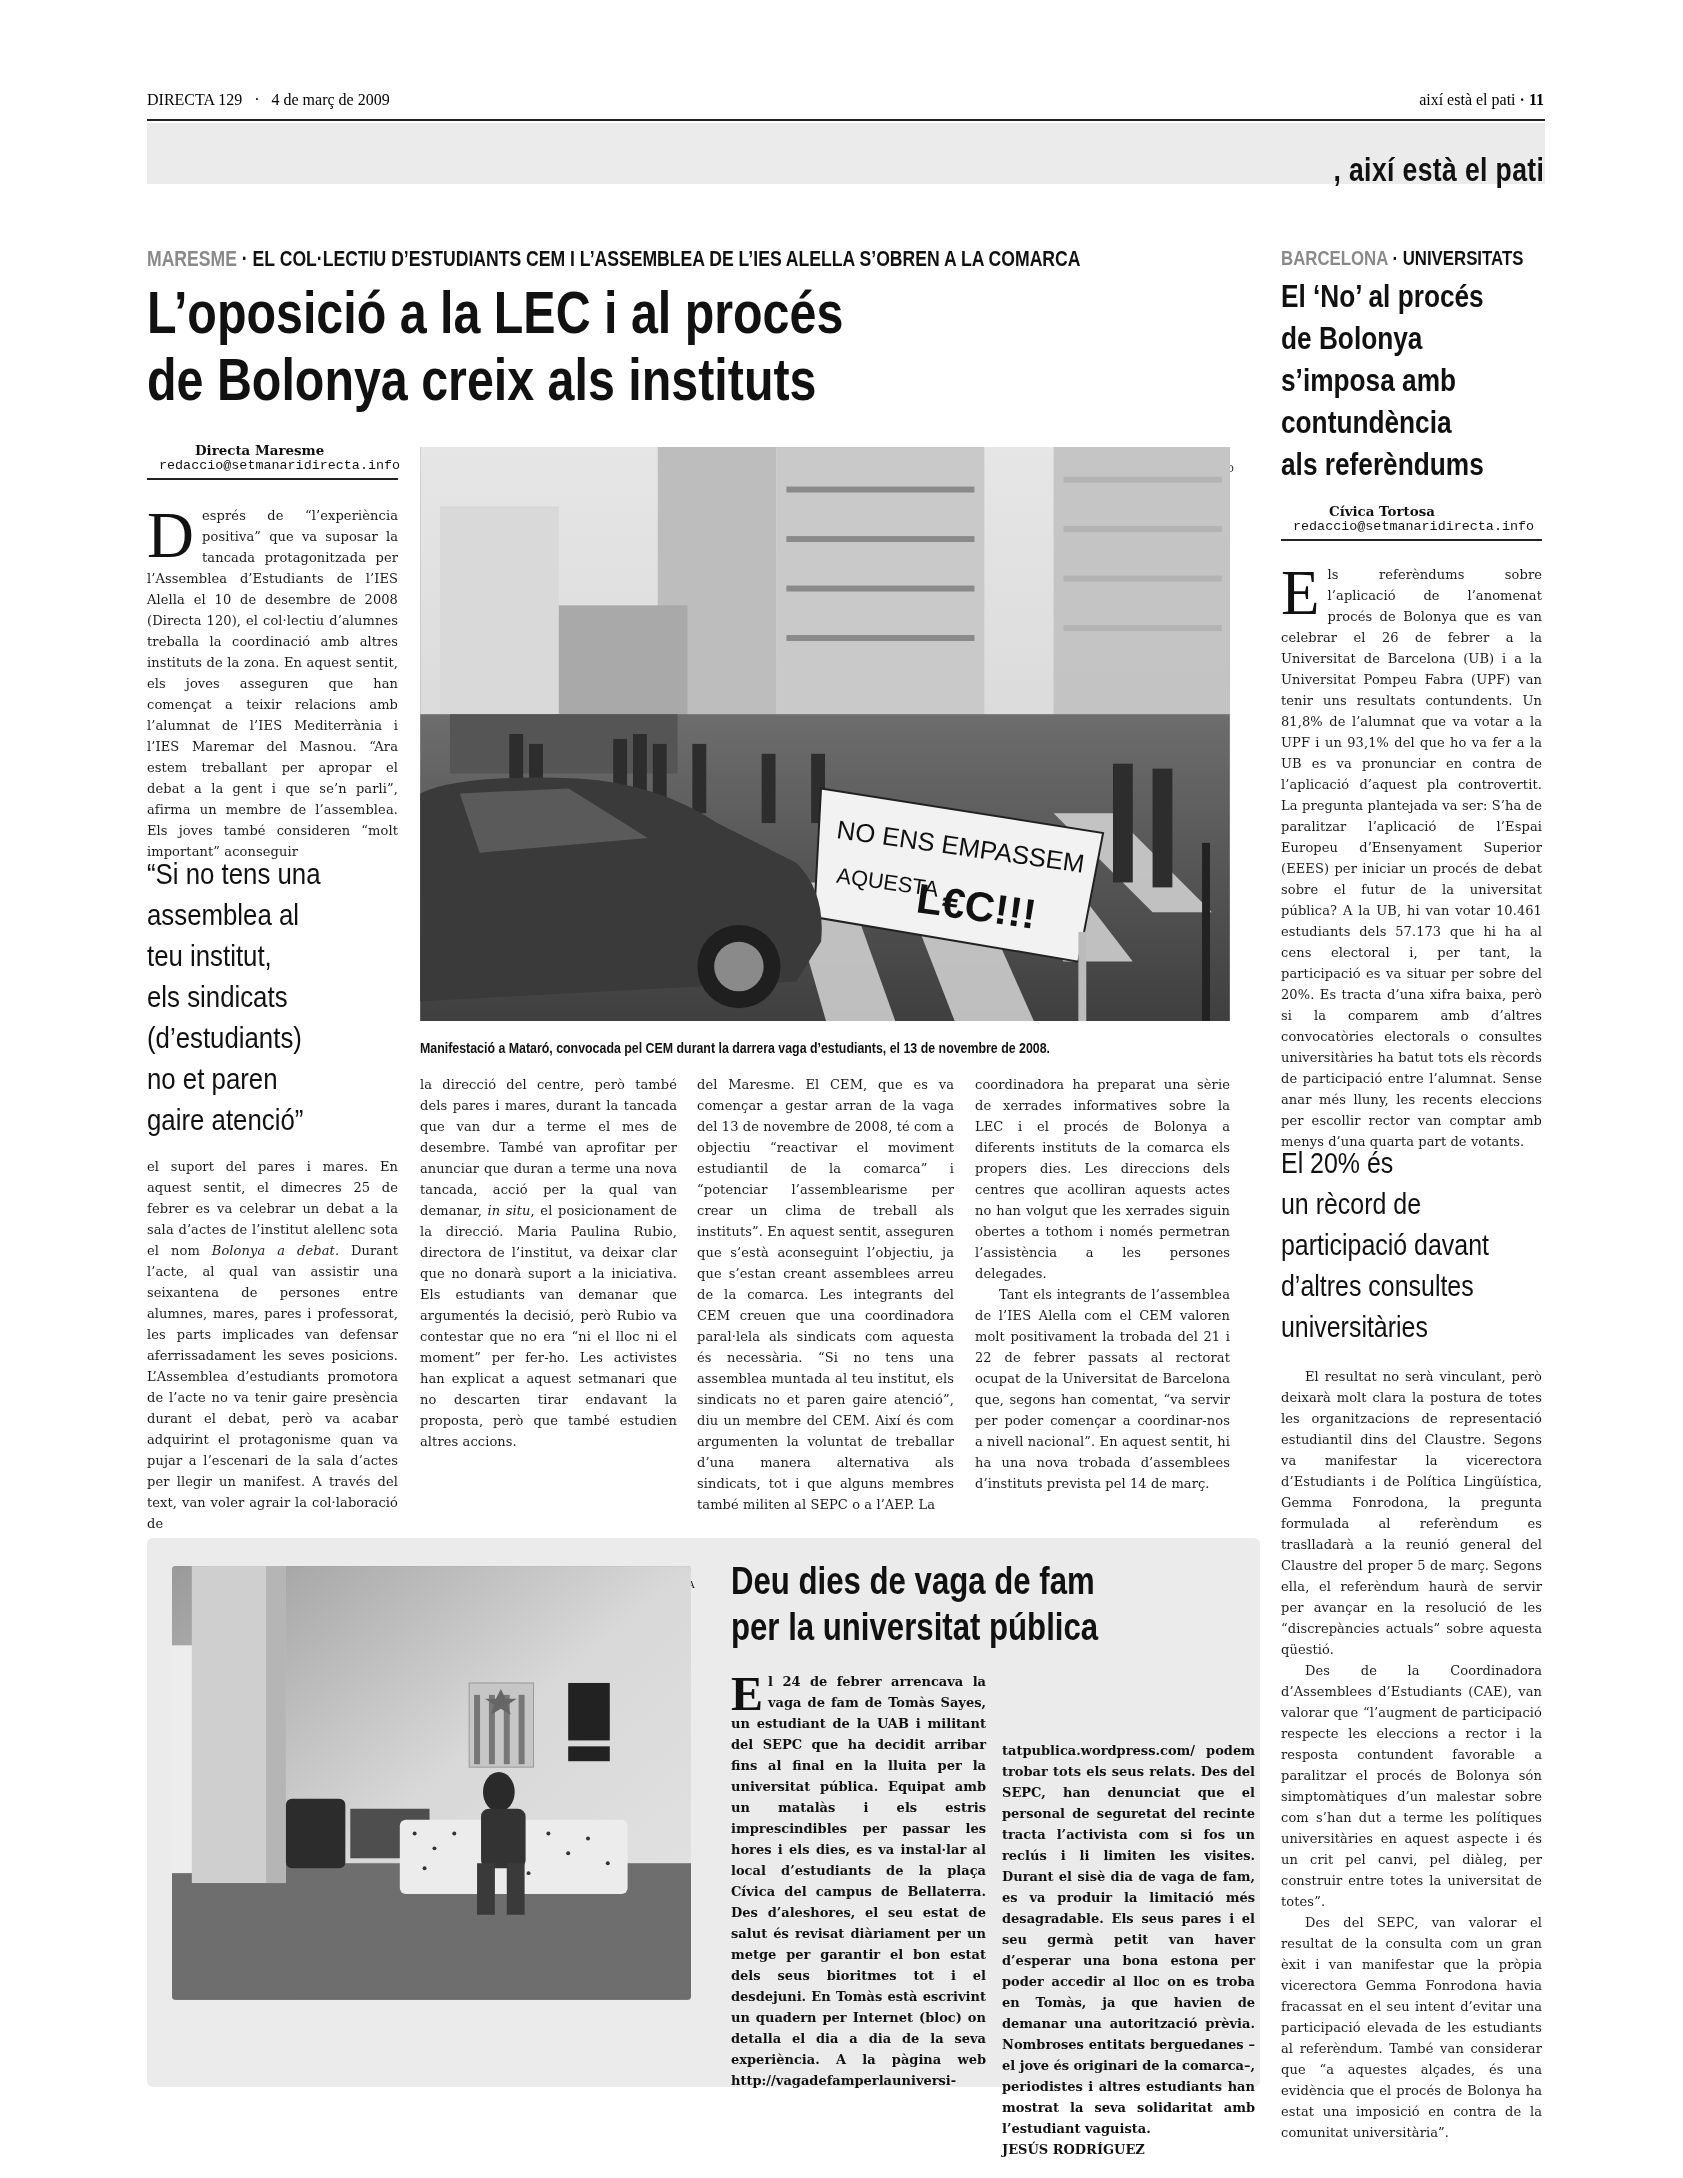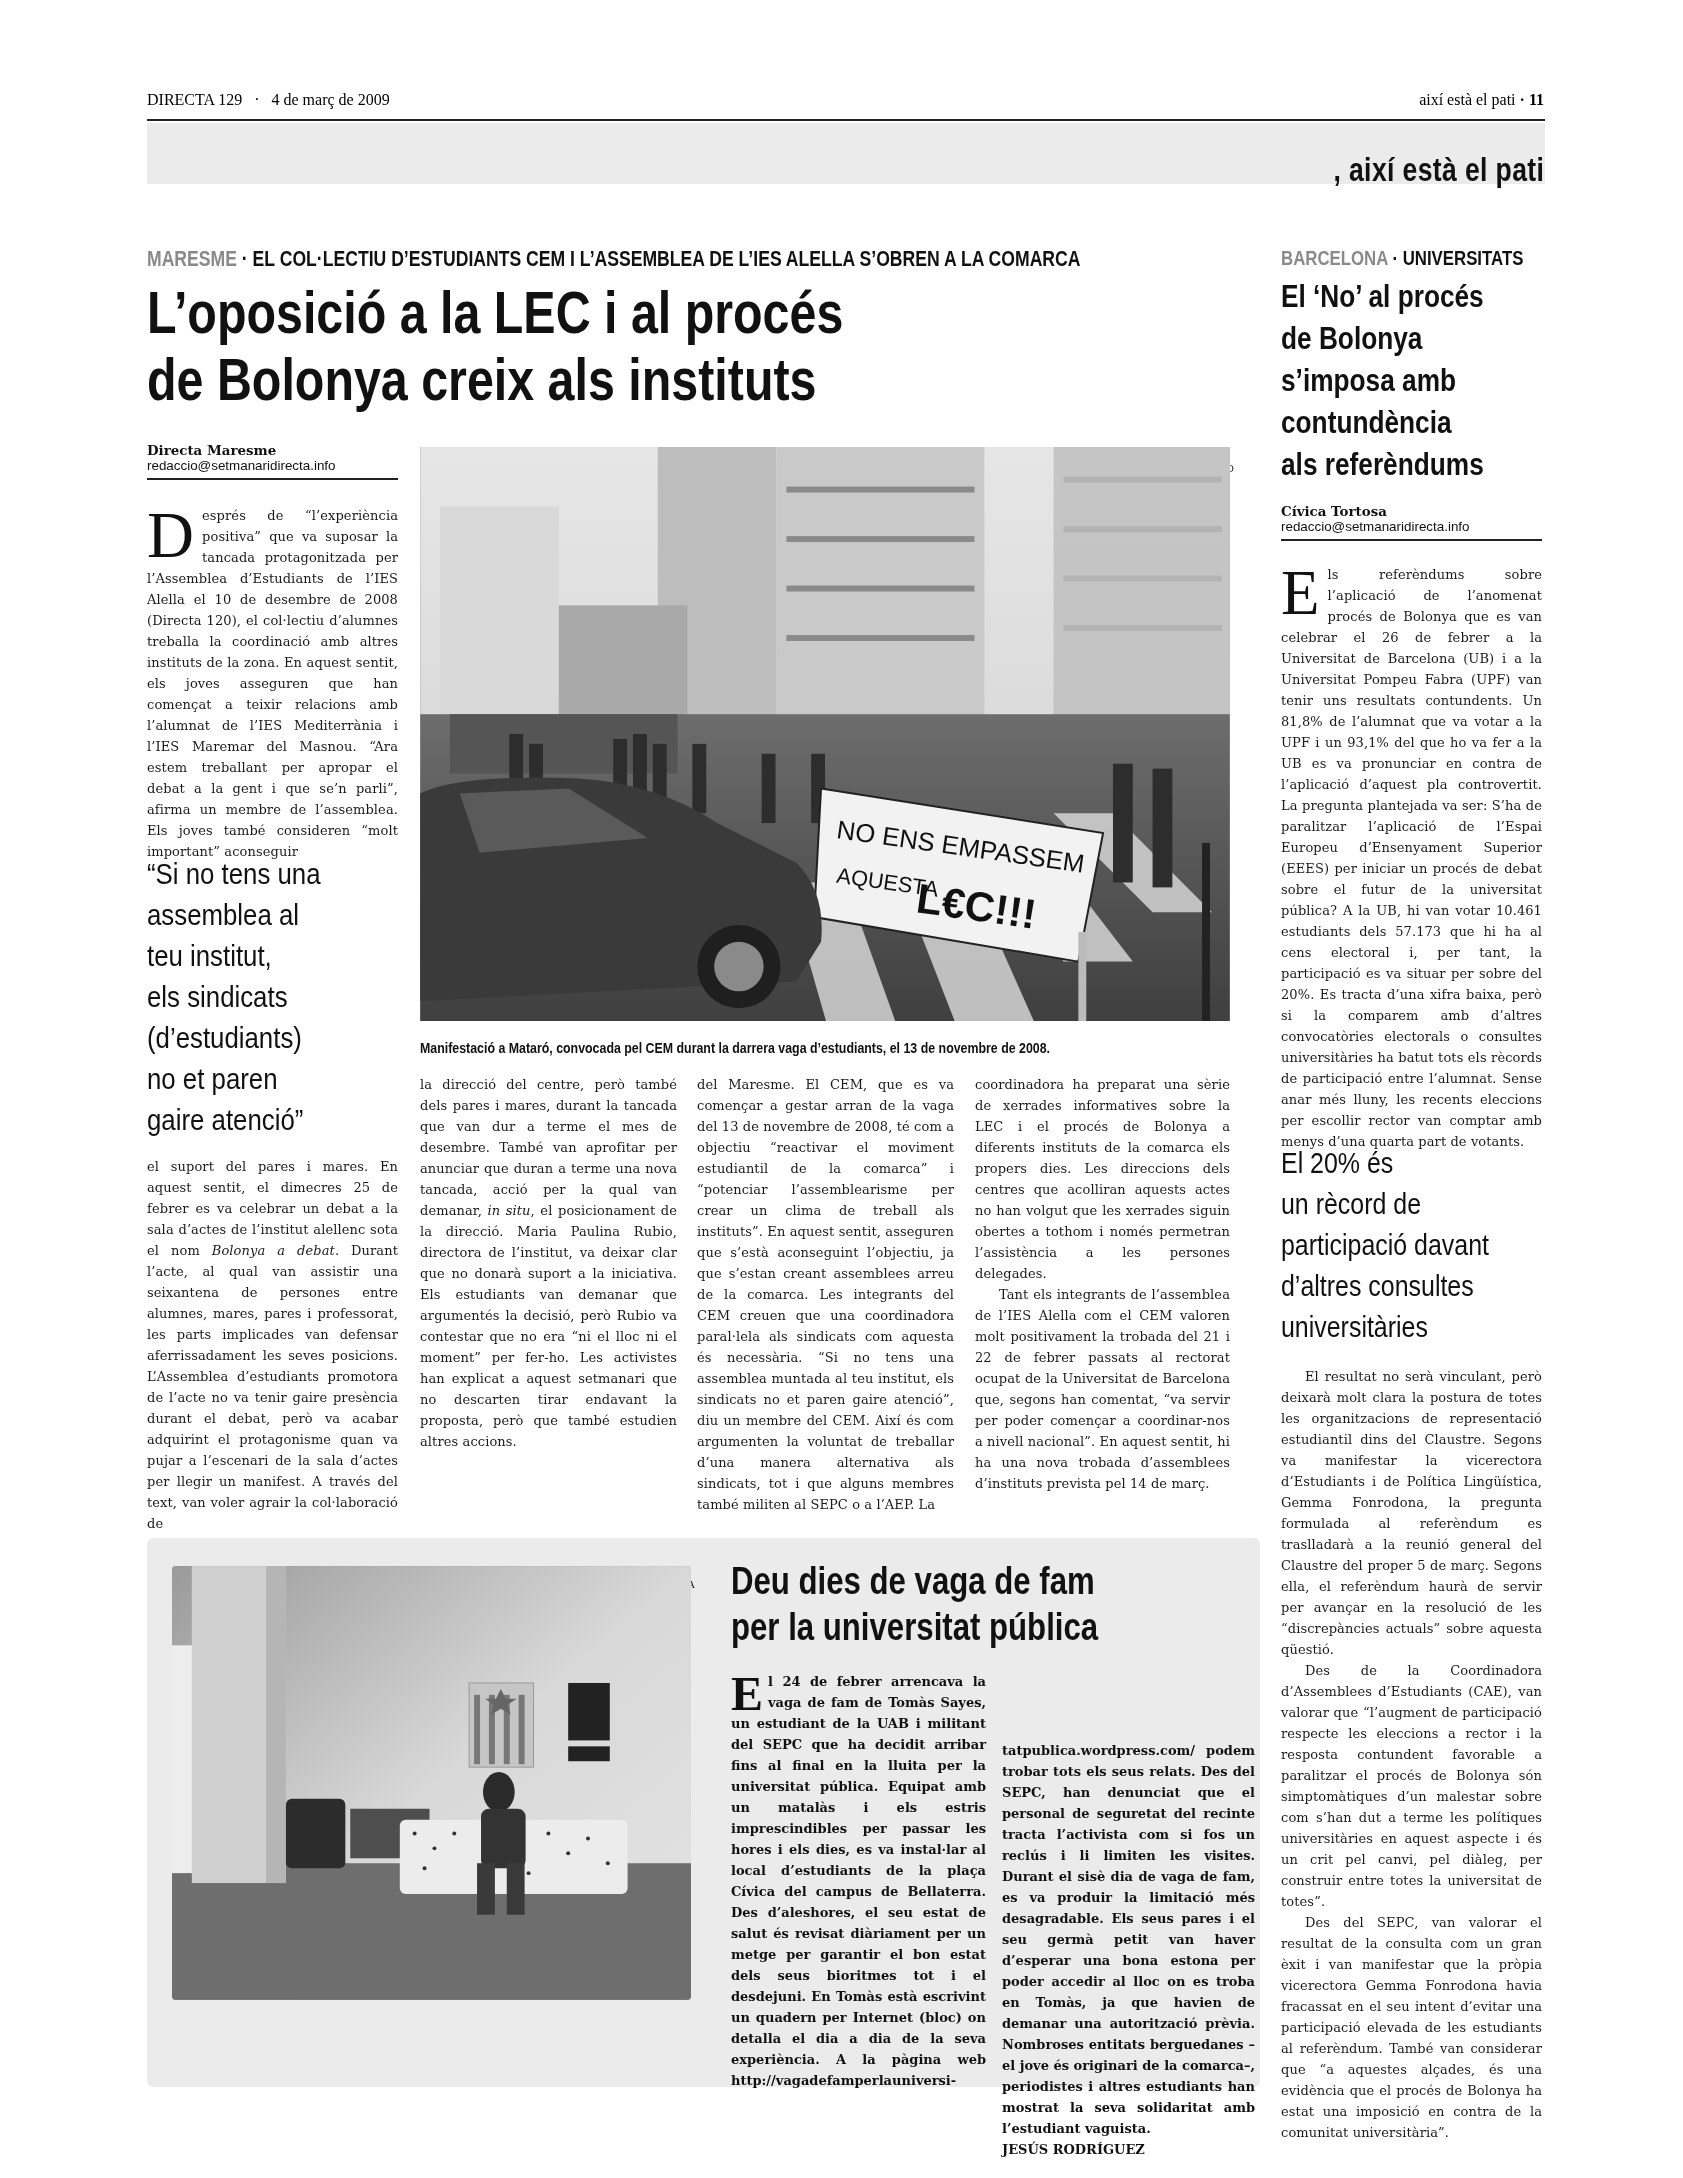--- a/index.html
+++ b/index.html
@@ -10,22 +10,22 @@
   .rule-top { left:147px; top:119px; width:1398px; height:2px; background:#222; }
   .banner { left:147px; top:123px; width:1398px; height:61px; background:#ebebeb; }
   .banner-title { right:139px; top:150px; font-family:"Liberation Sans", sans-serif; font-weight:bold;
                   font-size:34px; transform:scaleX(0.78); transform-origin:right; letter-spacing:0.5px; }
   .kicker { font-family:"Liberation Sans", sans-serif; font-weight:bold; font-size:22px;
             transform:scaleX(0.8); transform-origin:left; white-space:nowrap; }
   .kicker .grey { color:#8a8a8a; }
   .headline { font-family:"Liberation Sans", sans-serif; font-weight:bold; color:#111;
               transform:scaleX(0.82); transform-origin:left; white-space:nowrap; }
   .h1 { left:147px; top:280px; font-size:59px; line-height:67px; }
-  .byline-name { font-size:13.4px; font-weight:bold; font-family:"DejaVu Serif", serif; }
-  .byline-mail { font-size:13.4px; font-family:Liberation Sans, sans-serif; }
+  .byline-name { font-size:13.4px; font-weight:bold; font-family:"DejaVu Serif", serif;margin-left:48px; }
+  .byline-mail { font-size:13.4px; font-family:Liberation Mono, monospace;margin-left:12px; }
   .byrule { height:2px; background:#222; }
   .body { font-family:"DejaVu Serif", serif; font-size:13px; line-height:21px; text-align:justify;
           letter-spacing:0.1px; color:#1a1a1a; }
   .body p { margin:0; }
   .body p.ind { text-indent:24px; }
   .drop { float:left; font-family:"Liberation Serif", serif; font-size:65px; line-height:53px;
           margin:4px 8px 0 0; color:#111; }
   .pull { font-family:"Liberation Sans", sans-serif; font-size:30px; line-height:41px; color:#111;
           transform:scaleX(0.86); transform-origin:left; white-space:nowrap; }
   .credit { font-family:"Liberation Serif", serif; font-size:10px; letter-spacing:0.4px;margin-top:27px; }

